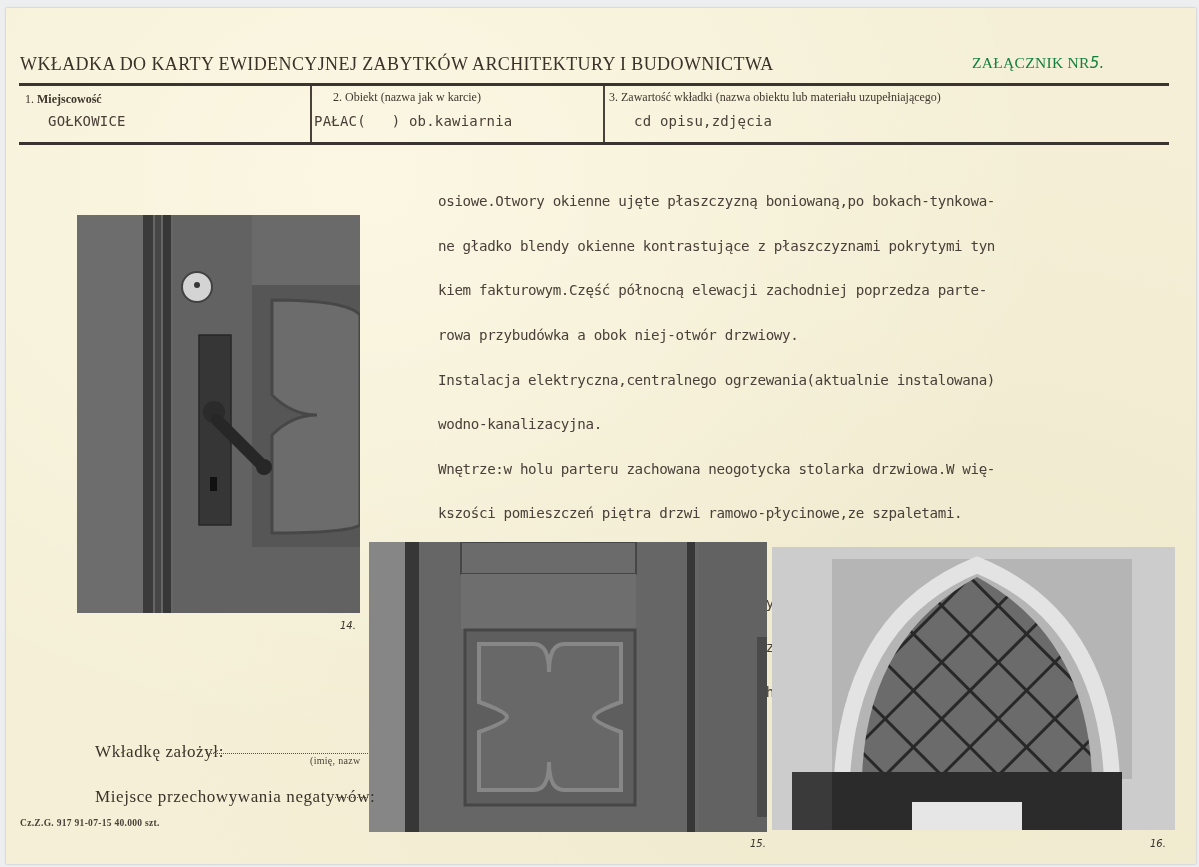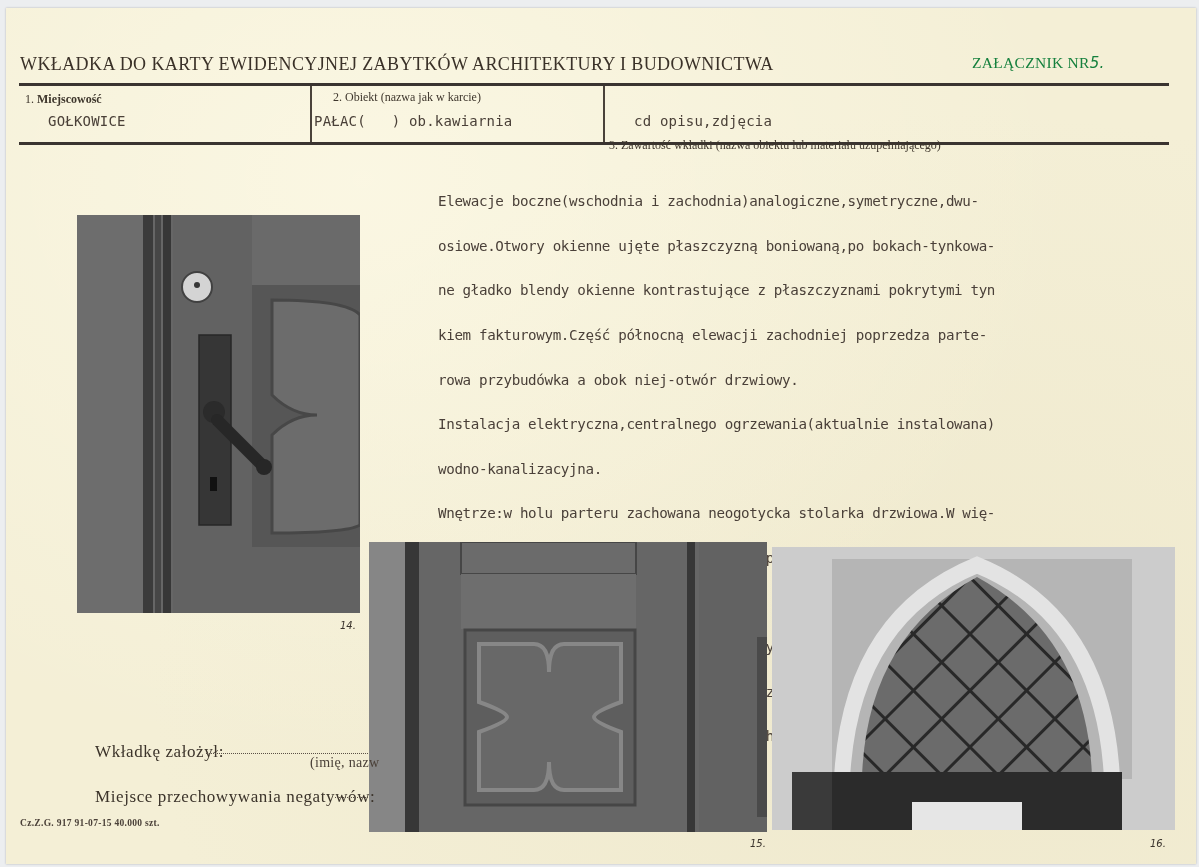--- a/index.html
+++ b/index.html
@@ -39,21 +39,21 @@
     font-family:"DejaVu Sans Mono", monospace; font-size:14.2px; line-height:22.3px;
     color:#4a4039; letter-spacing:-0.35px; white-space:pre;
   }
   .photo {
     position:absolute; overflow:hidden; background:#5a5652;
     filter:grayscale(1);
   }
   .pnum { position:absolute; font-family:"DejaVu Sans", sans-serif; font-size:10px; color:#3a332c; font-style:italic;text-align:right; }
   .foot-label { position:absolute; font-size:17px; letter-spacing:0.6px; color:#3b332a; }
   .dots { position:absolute; border-bottom:1px dotted #5a5046; height:0; }
-  .small-note { position:absolute; font-size:14px; color:#4a4038; letter-spacing:0.3px; }
+  .small-note { position:absolute; font-size:10px; color:#4a4038; letter-spacing:0.3px; }
   .print { position:absolute; left:20px; top:818px; font-size:9.5px; font-weight:bold; color:#4a4038; letter-spacing:0.3px;text-align:right; }
 </style>
 </head>
 <body>
 
 <div class="sheet"></div>
 
 <div class="title">WKŁADKA DO KARTY EWIDENCYJNEJ ZABYTKÓW ARCHITEKTURY I BUDOWNICTWA</div>
 <div class="annex"><span>ZAŁĄCZNIK NR</span><span class="hand">5.</span></div>
 
@@ -67,28 +67,27 @@
   <b>Miejscowość</b>
 </div>
 <div class="typed" style="left:48px; top:113px;">GOŁKOWICE</div>
 
 <div class="field-label" style="left:333px; top:90px;">
   <span>2.</span>
   <span>Obiekt (nazwa jak w karcie)</span>
 </div>
 <div class="typed" style="left:314px; top:113px; white-space:pre;">PAŁAC(   ) ob.kawiarnia</div>
 
-<div class="field-label" style="left:609px; top:90px;margin-top:48px;">
+<div class="field-label" style="left:609px; top:90px;">
   <span>3.</span>
   <span>Zawartość wkładki (nazwa obiektu lub materiału uzupełniającego)</span>
 </div>
 <div class="typed" style="left:634px; top:113px;">cd opisu,zdjęcia</div>
 
 <div class="body-text">
-<div>Elewacje boczne(wschodnia i zachodnia)analogiczne,symetryczne,dwu-</div>
 <div>osiowe.Otwory okienne ujęte płaszczyzną boniowaną,po bokach-tynkowa-</div>
 <div>ne gładko blendy okienne kontrastujące z płaszczyznami pokrytymi tyn</div>
 <div>kiem fakturowym.Część północną elewacji zachodniej poprzedza parte-</div>
 <div>rowa przybudówka a obok niej-otwór drzwiowy.</div>
 <div>Instalacja elektryczna,centralnego ogrzewania(aktualnie instalowana)</div>
 <div>wodno-kanalizacyjna.</div>
 <div>Wnętrze:w holu parteru zachowana neogotycka stolarka drzwiowa.W wię-</div>
 <div>kszości pomieszczeń piętra drzwi ramowo-płycinowe,ze szpaletami.</div>
 <div>Zachowana stolarka okienna,szczególnie w otworach piętra,skrzynkowa,</div>
 <div>z profilowanym ślemieniem i listwami przymykowymi w kształcie kolu-</div>

